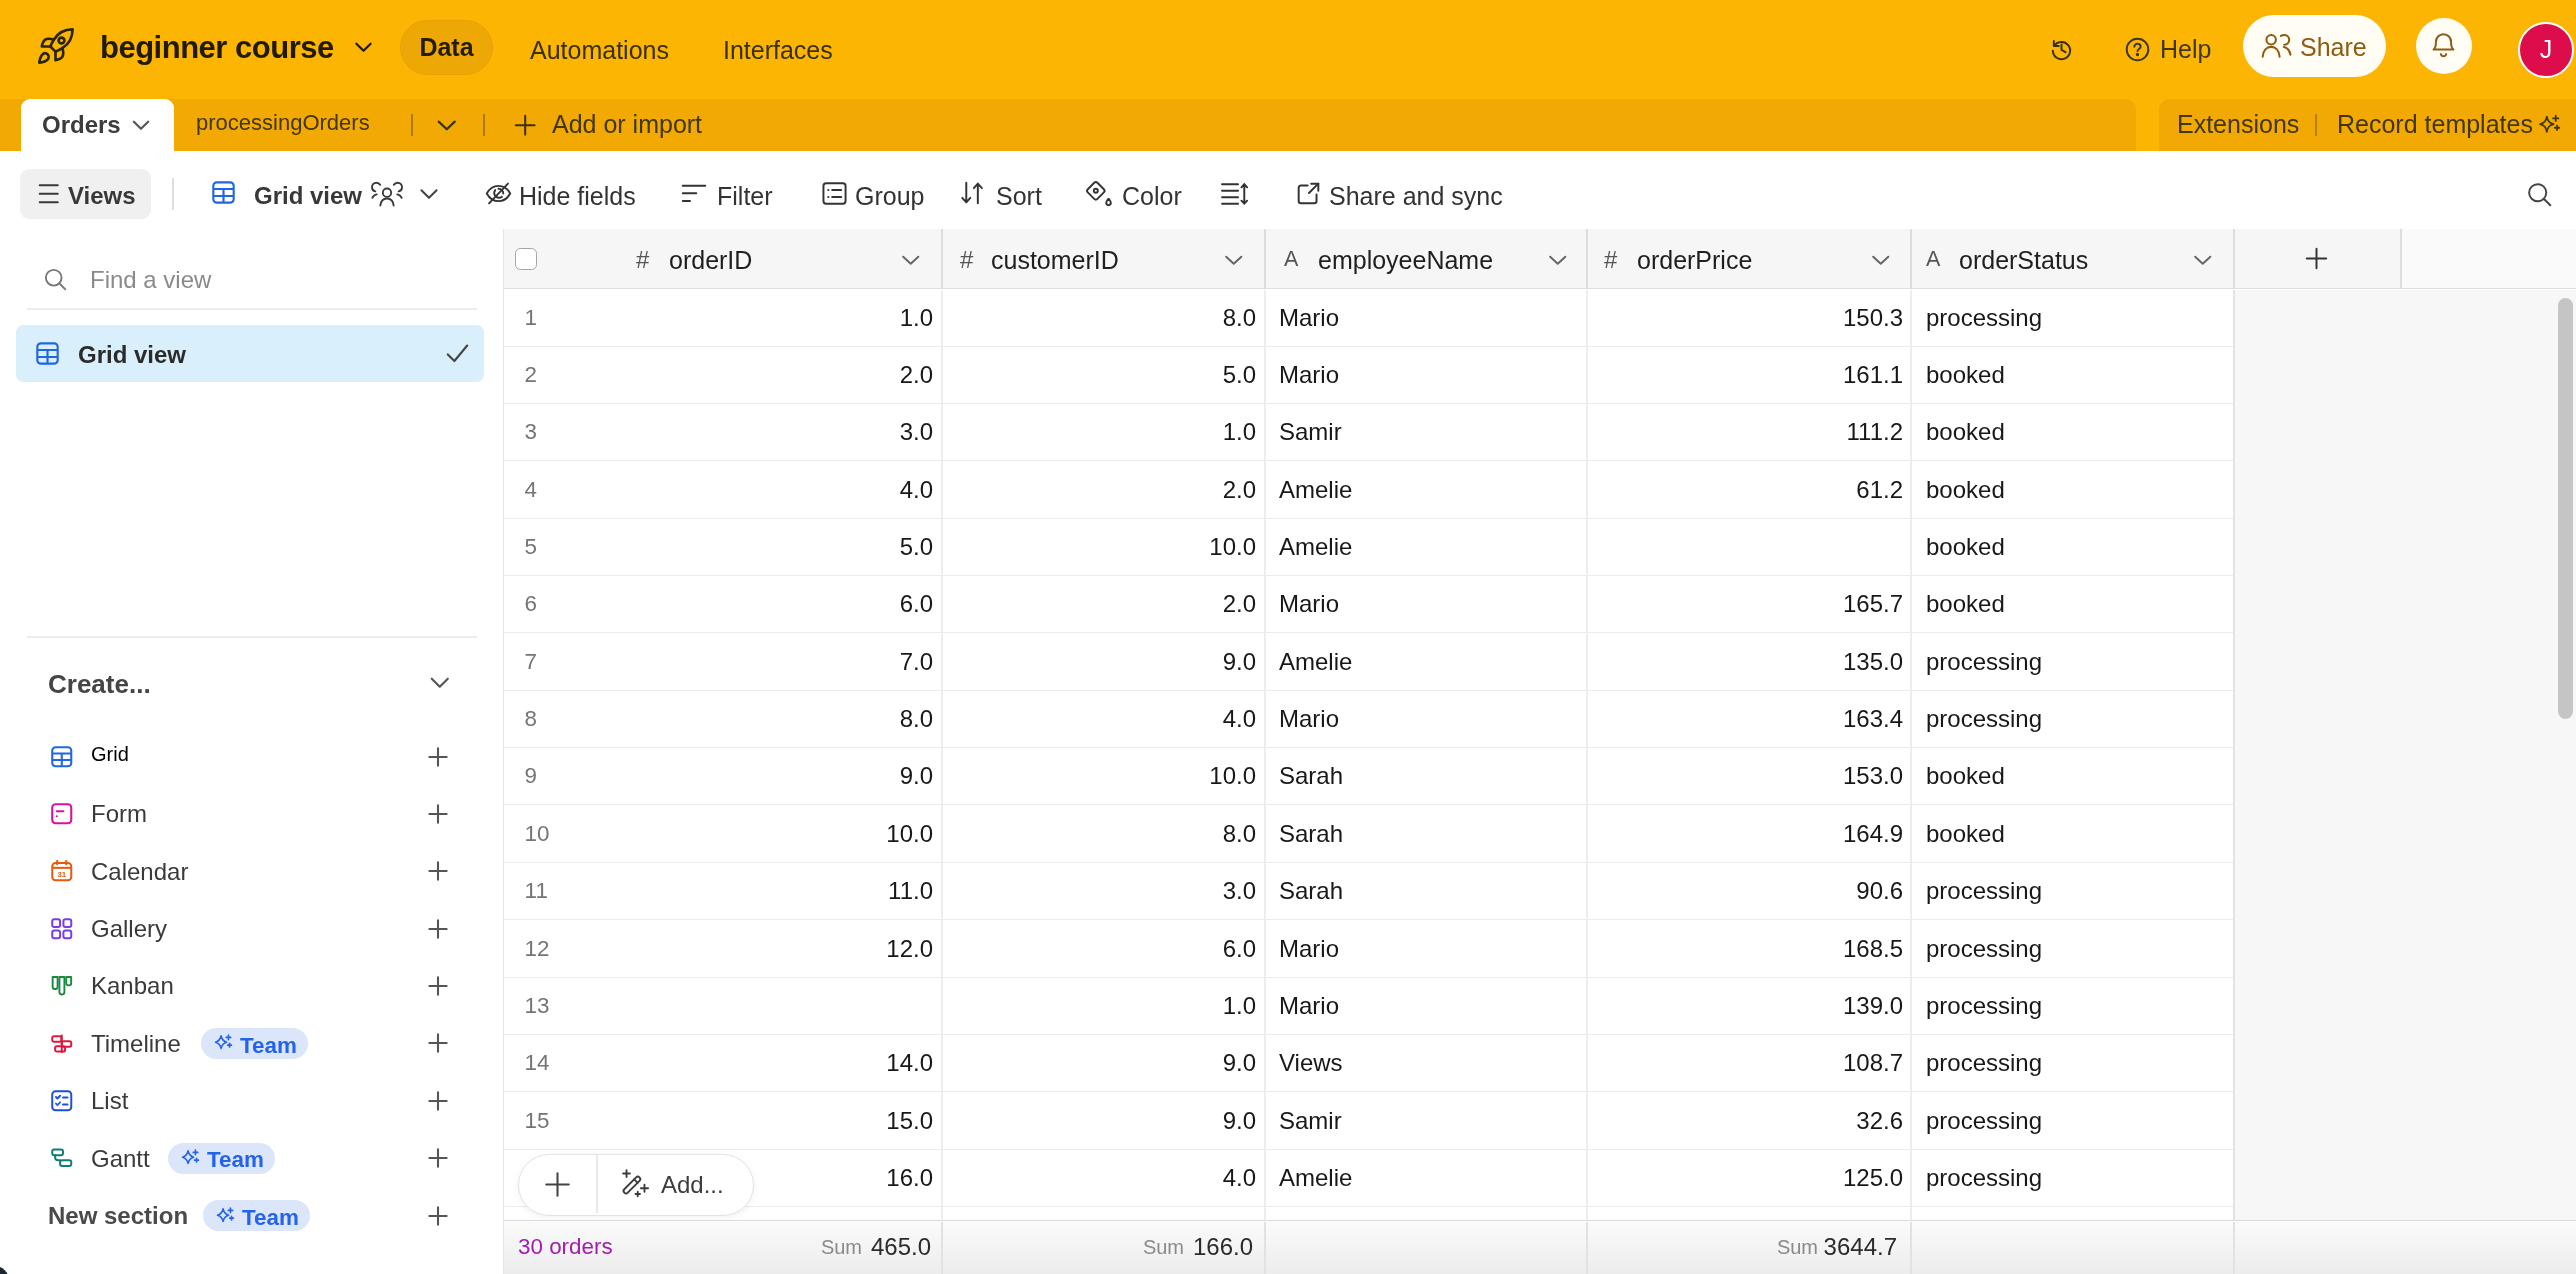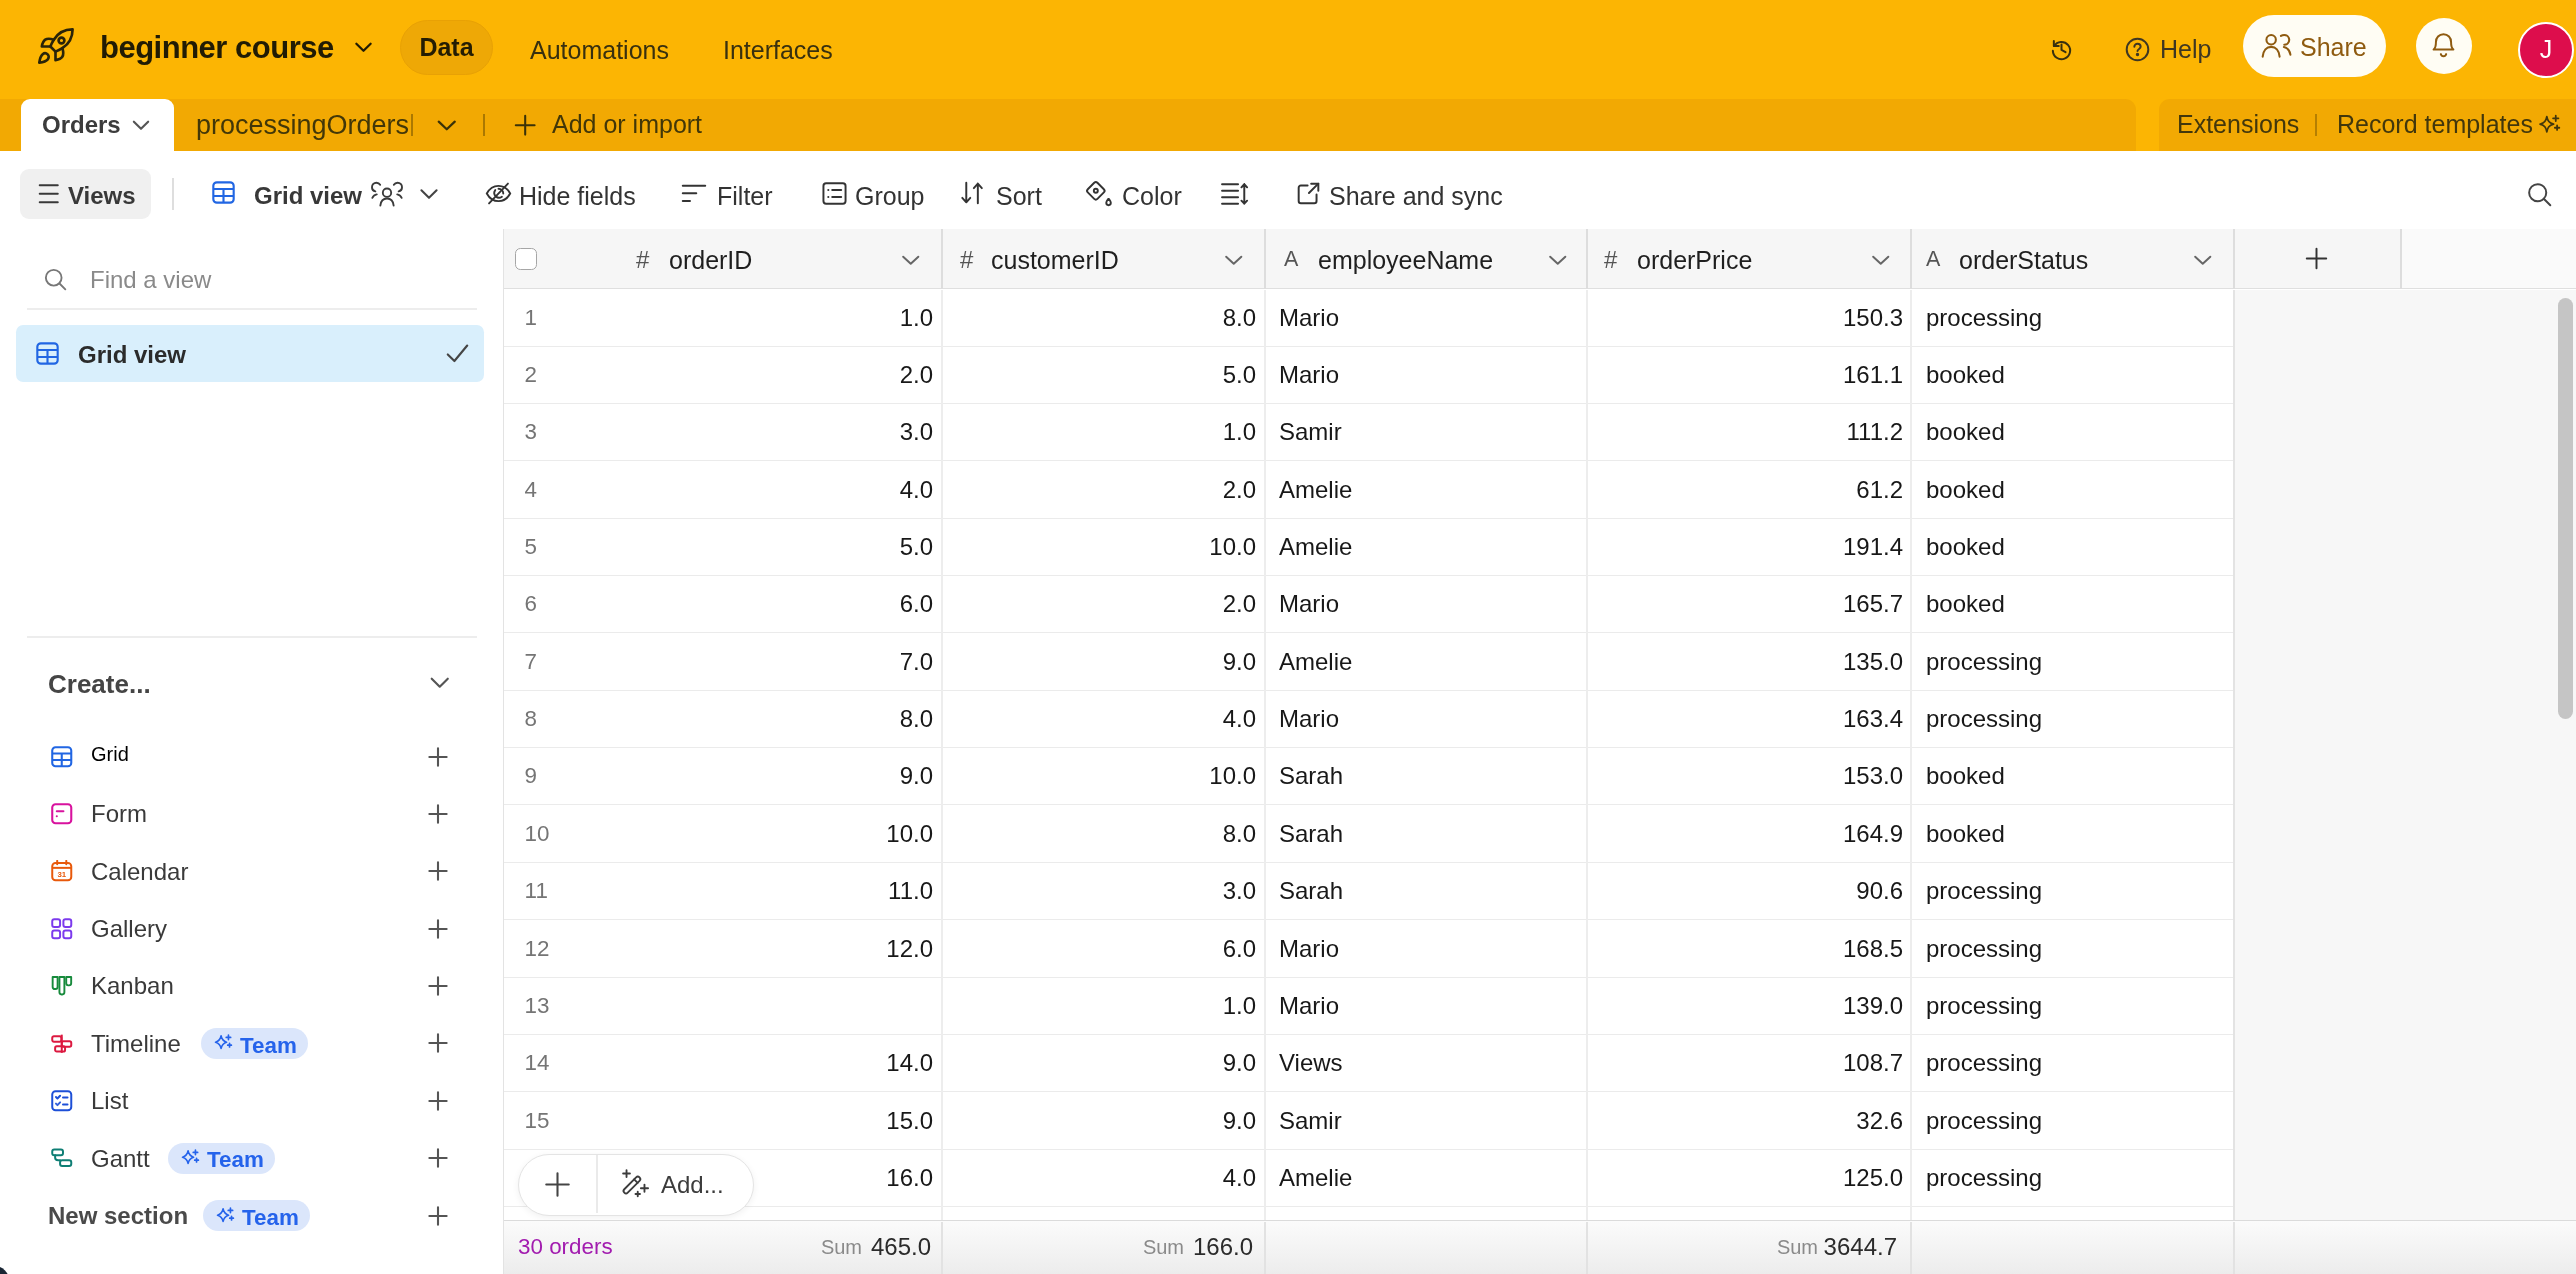--- a/index.html
+++ b/index.html
@@ -88,21 +88,21 @@
 
   <div class="abs" style="left:0;top:99px;width:2576px;height:52px;background:#FCB503;"></div>
   <div class="abs" style="left:0;top:99px;width:2136px;height:52px;background:#F2A903;border-radius:0 10.8px 0 0;"></div>
   <div class="abs" style="left:2159px;top:99px;width:417px;height:52px;background:#F2A903;border-radius:10.8px 0 0 0;"></div>
 
   <div class="abs" style="left:20.6px;top:99px;width:153px;height:52px;background:#ffffff;border-radius:9px 9px 0 0;"></div>
   <div class="abs txt" style="left:42px;top:111px;font-size:24px;font-weight:600;color:#3c3c3c;">Orders</div>
   <svg class="abs" style="left:131px;top:119px;" width="20" height="12.5" viewBox="0 0 22 14">
       <path d="M3 3 L11 11 L19 3" fill="none" stroke="#555" stroke-width="2.4" stroke-linecap="round" stroke-linejoin="round"></path>
     </svg>
-  <div class="abs txt" style="left:196px;top:110px;font-size:27px;color:#423708;">processingOrders</div>
+  <div class="abs txt" style="left:196px;top:110px;font-size:22px;color:#423708;">processingOrders</div>
   <div class="abs" style="left:411px;top:114px;width:1.8px;height:22.4px;background:rgba(40,30,0,0.35);"></div>
   <svg class="abs" style="left:436px;top:119px;" width="21.5" height="13.4" viewBox="0 0 24 15">
       <path d="M3 3 L12 11.5 L21 3" fill="none" stroke="#3a3208" stroke-width="2.5" stroke-linecap="round" stroke-linejoin="round"></path>
     </svg>
   <div class="abs" style="left:483px;top:114px;width:1.8px;height:22.4px;background:rgba(40,30,0,0.35);"></div>
   <svg class="abs" style="left:514px;top:114px;" width="22.4" height="22.4" viewBox="0 0 25 25">
       <path d="M12.5 2 L12.5 23 M2 12.5 L23 12.5" fill="none" stroke="#3a3208" stroke-width="2.3" stroke-linecap="round"></path>
     </svg>
   <div class="abs txt" style="left:552px;top:110px;font-size:25px;color:#423708;">Add or import</div>
 
@@ -441,21 +441,20 @@
     <div class="cell c2">2.0</div>
     <div class="cell c3">Amelie</div>
     <div class="cell c4">61.2</div>
     <div class="cell c5">booked</div>
   </div>
   <div class="row" style="top:519px;">
     <div class="rn">5</div>
     <div class="cell c1">5.0</div>
     <div class="cell c2">10.0</div>
     <div class="cell c3">Amelie</div>
-    <div class="cell c4">191.4</div>
     <div class="cell c5">booked</div>
   </div>
   <div class="row" style="top:576px;">
     <div class="rn">6</div>
     <div class="cell c1">6.0</div>
     <div class="cell c2">2.0</div>
     <div class="cell c3">Mario</div>
     <div class="cell c4">165.7</div>
     <div class="cell c5">booked</div>
   </div>

